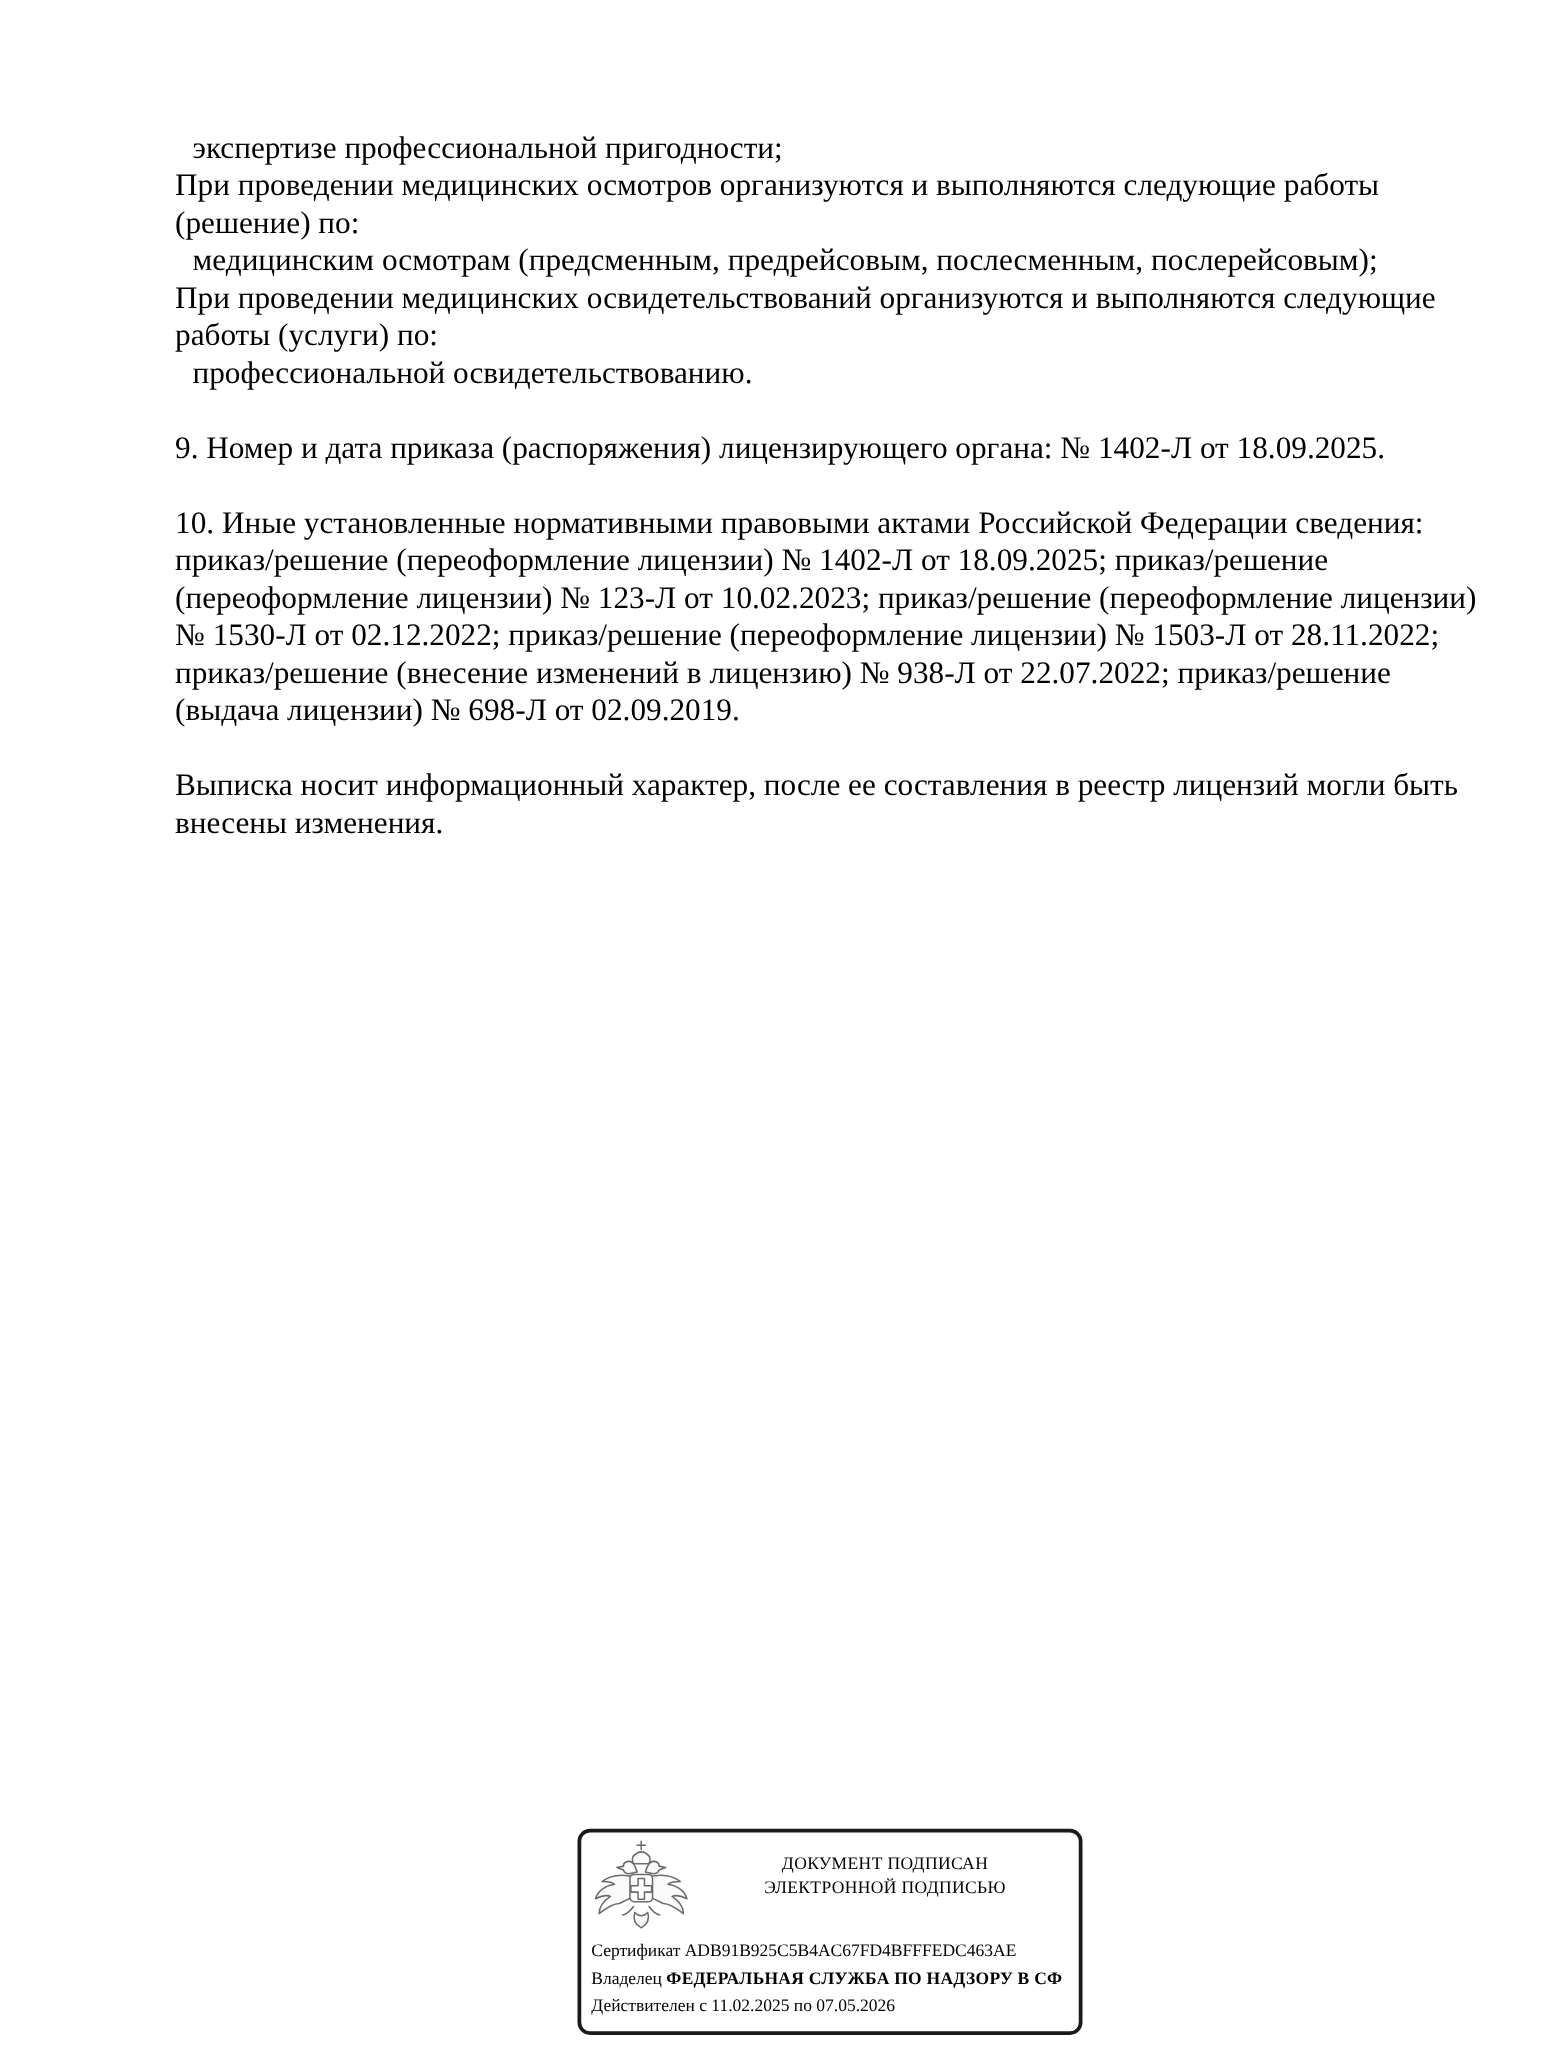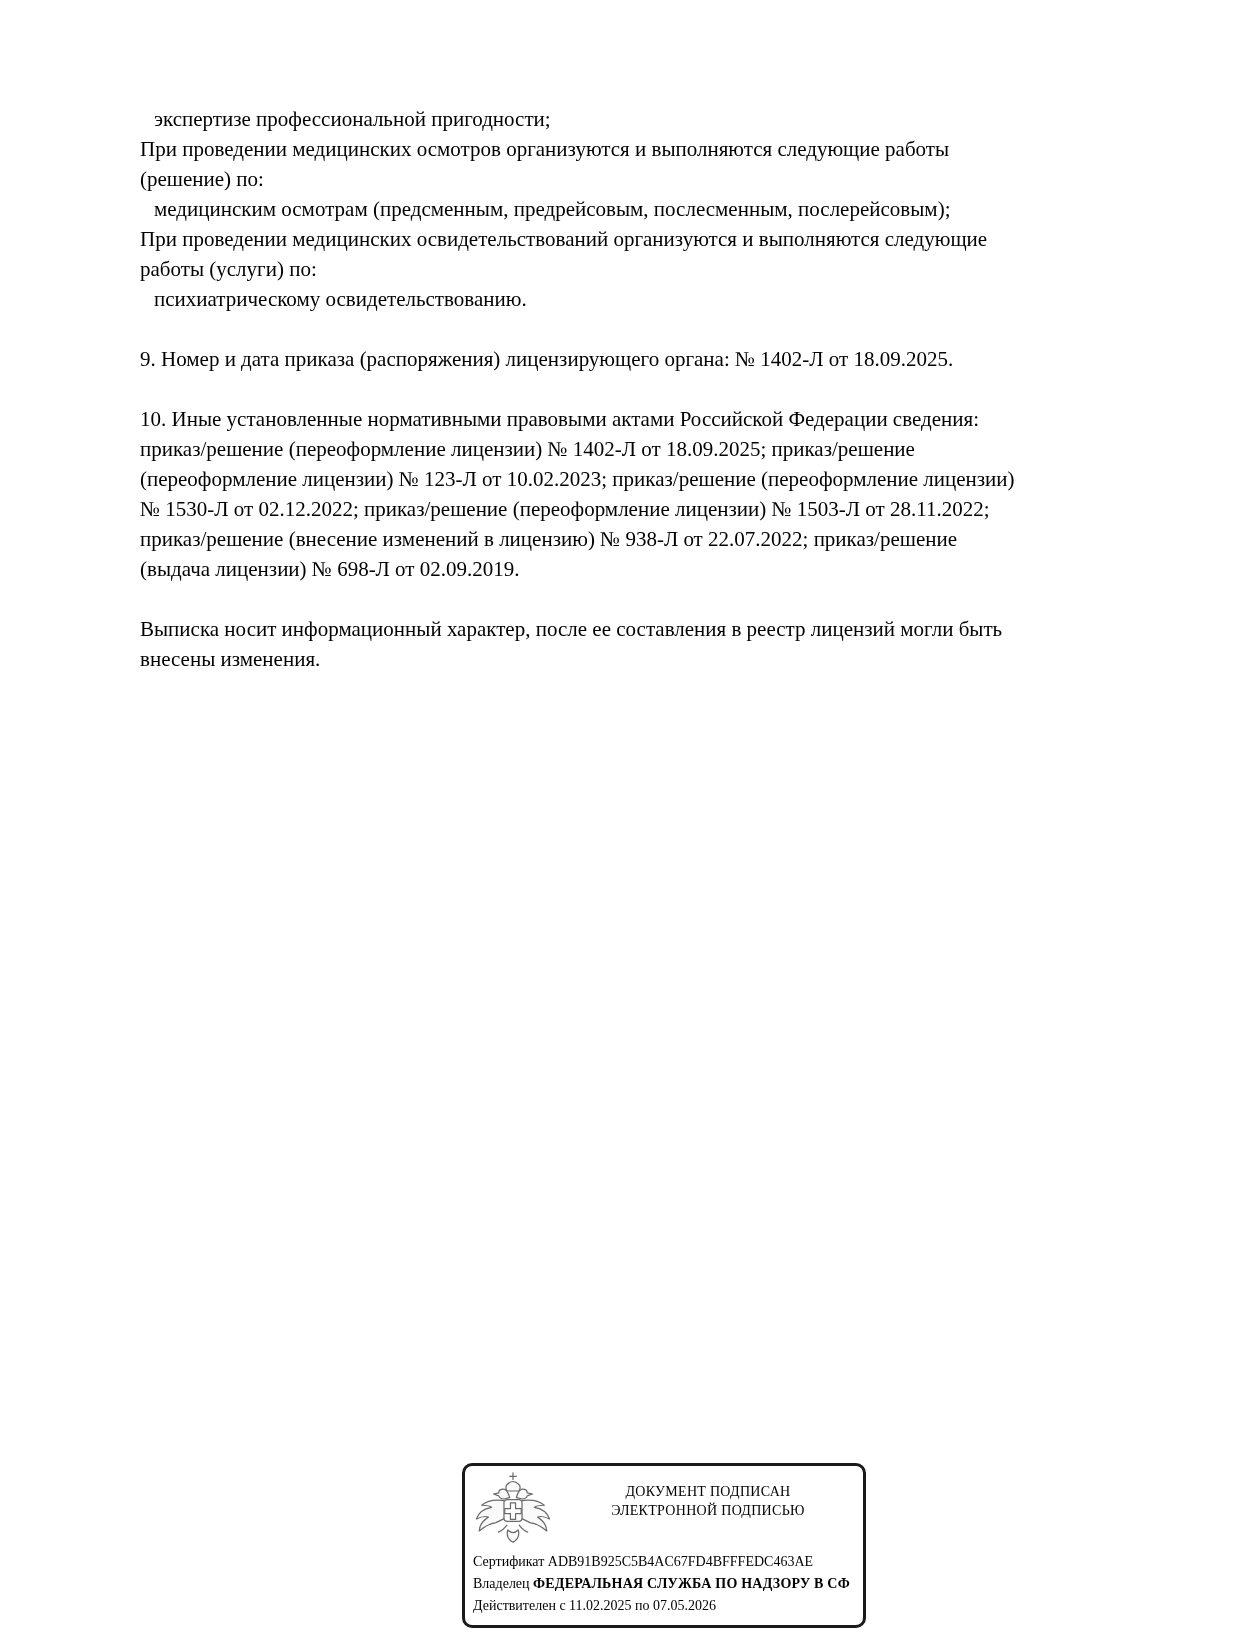--- a/index.html
+++ b/index.html
@@ -12,21 +12,21 @@
     font-family: "Liberation Serif", "DejaVu Serif", serif;
     color: #000000;
   }
 
   
   .doc-text {
     position: absolute;
     left: 140px;
     top: 104px;
     width: 1075px;
-    font-size: 21px;
+    font-size: 25px;
     line-height: 30px;
   }
   .para { margin: 0; }
   .para + .para { margin-top: 30px; } 
   .line { white-space: nowrap; }
   .line.indent { padding-left: 14px; }
 
   
   .stamp {
     position: absolute;
@@ -73,21 +73,21 @@
 
 <div class="doc-text">
 
   <div class="para">
     <div class="line indent">экспертизе профессиональной пригодности;</div>
     <div class="line">При проведении медицинских осмотров организуются и выполняются следующие работы</div>
     <div class="line">(решение) по:</div>
     <div class="line indent">медицинским осмотрам (предсменным, предрейсовым, послесменным, послерейсовым);</div>
     <div class="line">При проведении медицинских освидетельствований организуются и выполняются следующие</div>
     <div class="line">работы (услуги) по:</div>
-    <div class="line indent">психиатрическому освидетельствованию.</div>
+    <div class="line indent">профессиональной освидетельствованию.</div>
   </div>
 
   <div class="para">
     <div class="line">9. Номер и дата приказа (распоряжения) лицензирующего органа: № 1402-Л от 18.09.2025.</div>
   </div>
 
   <div class="para">
     <div class="line">10. Иные установленные нормативными правовыми актами Российской Федерации сведения:</div>
     <div class="line">приказ/решение (переоформление лицензии) № 1402-Л от 18.09.2025; приказ/решение</div>
     <div class="line">(переоформление лицензии) № 123-Л от 10.02.2023; приказ/решение (переоформление лицензии)</div>

